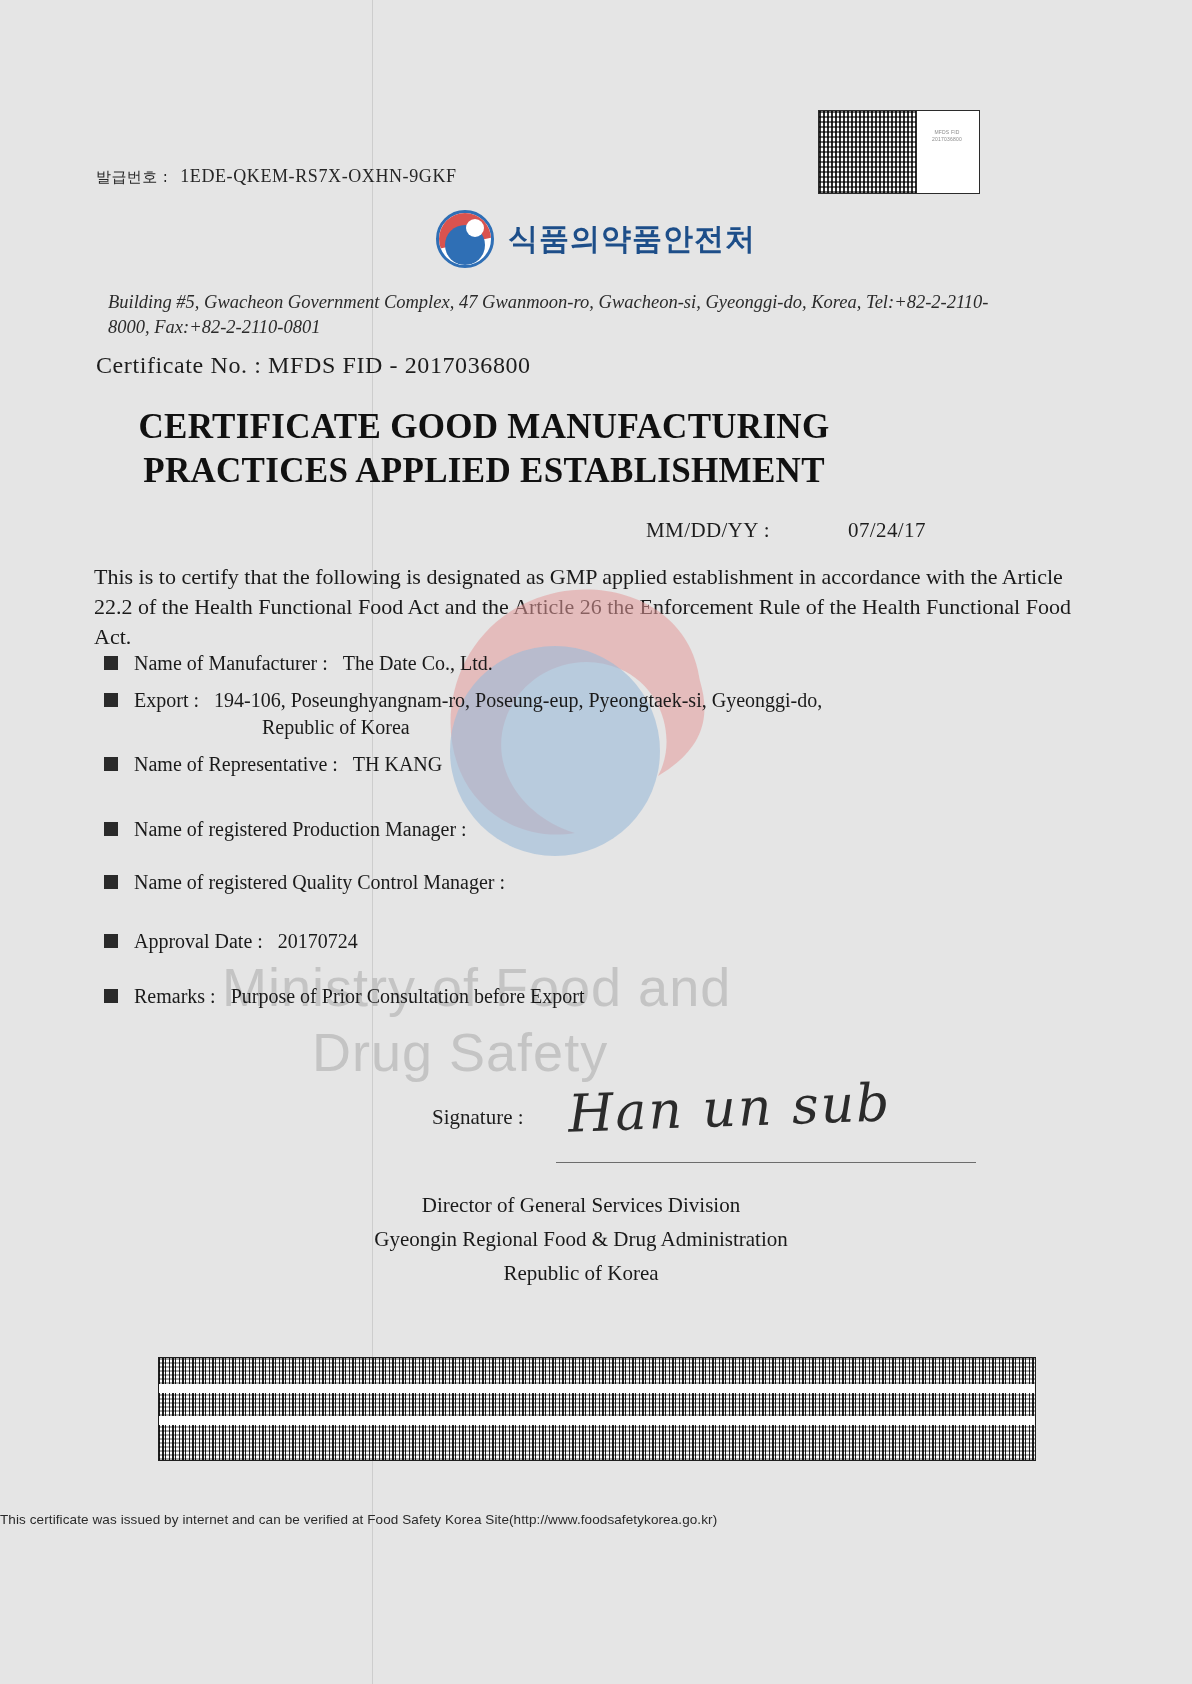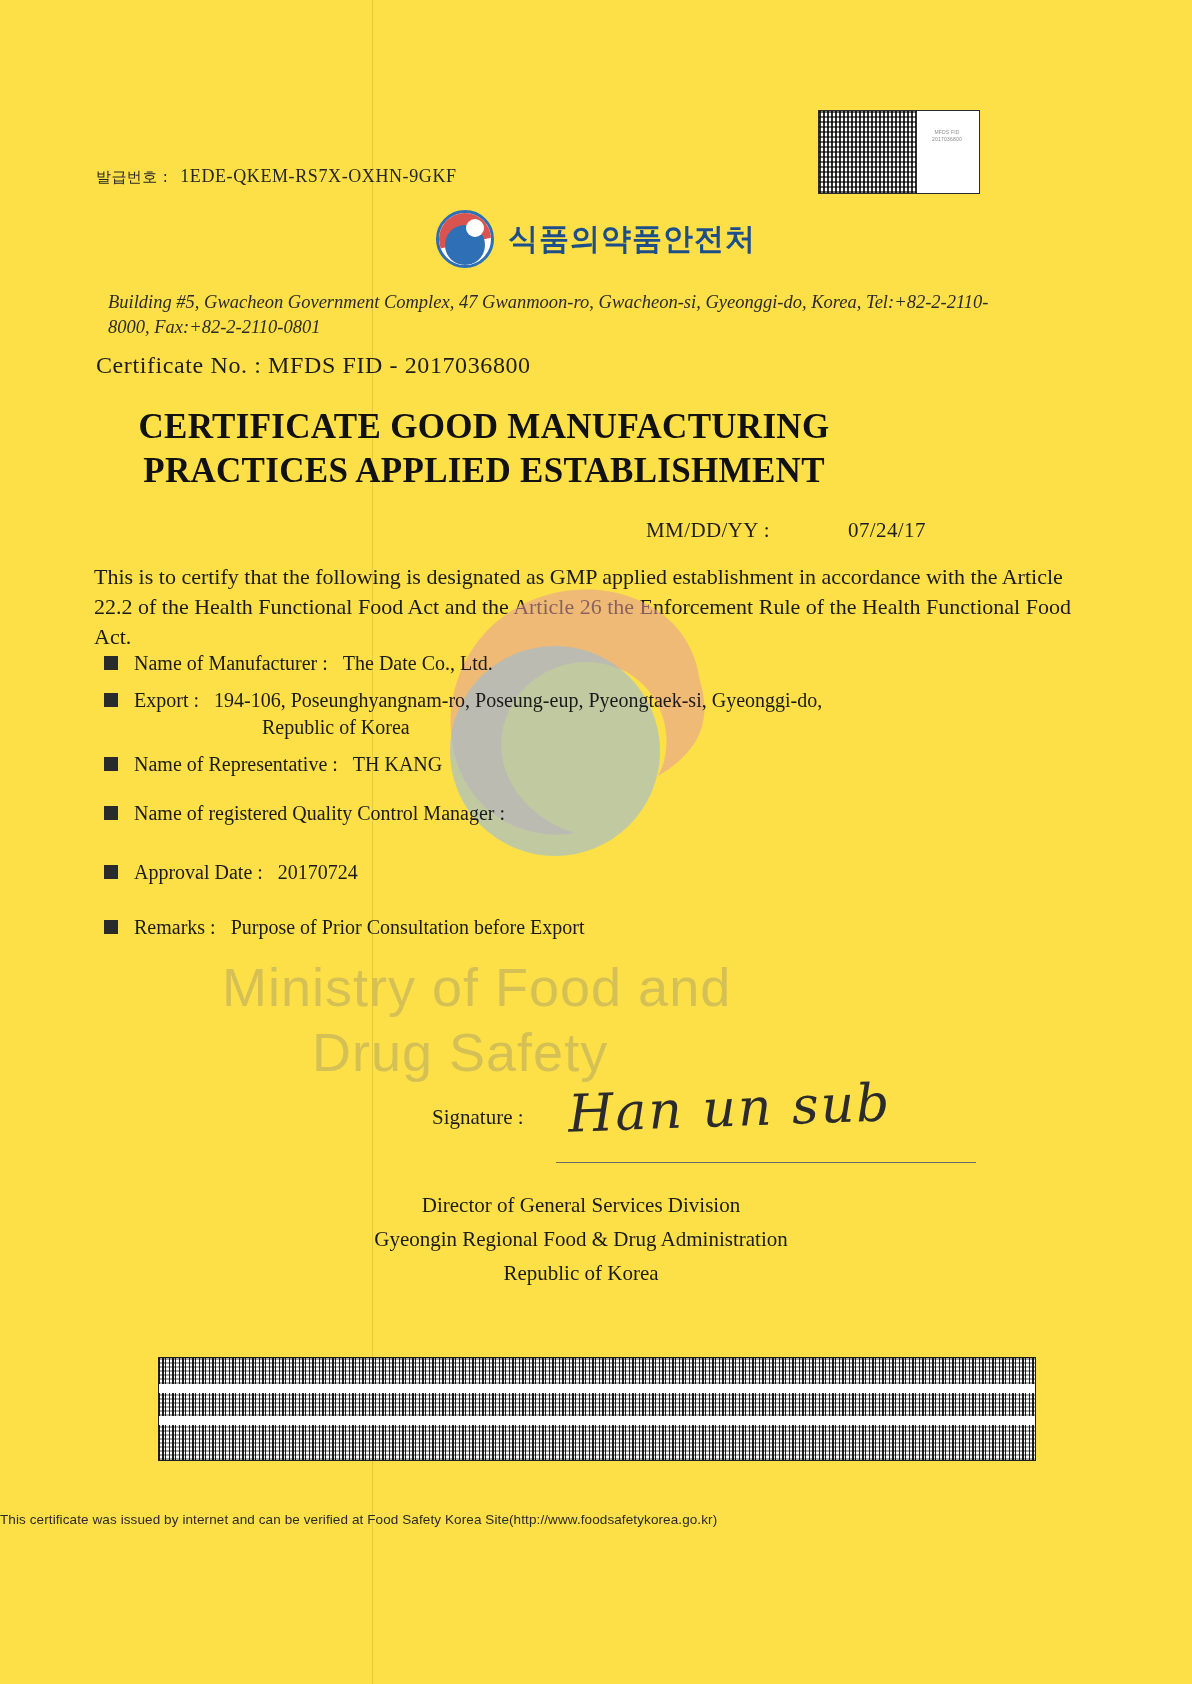--- a/index.html
+++ b/index.html
@@ -12,21 +12,21 @@
     height: 1684px;
     position: relative;
     font-family: "Liberation Serif", serif;
     color: #1a1a1a;
     overflow: hidden;
   }
 
   .page {
     position: absolute;
     inset: 0;
-    background: #fde047;
+    background: #e5e5e5;
   }
 
   
   .fold-line {
     position: absolute;
     left: 372px;
     top: 0;
     width: 1px;
     height: 1684px;
     background: rgba(0,0,0,0.10);
@@ -379,26 +379,31 @@
       <span class="f-value">The Date Co., Ltd.</span>
     </div>
 
     <div class="field" style="margin-bottom:10px;">
       <span class="bullet"></span>
       <span class="f-label">Export :</span>
       <span class="f-value">194-106, Poseunghyangnam-ro, Poseung-eup, Pyeongtaek-si, Gyeonggi-do,</span>
       <span class="sub-line">Republic of Korea</span>
     </div>
 
-    <div class="field" style="margin-bottom:22px;">
+    <div class="field" style="margin-bottom:38px;">
       <span class="bullet"></span>
       <span class="f-label">Name of Representative :</span>
       <span class="f-value">TH KANG</span>
     </div>
 
+    <div class="field" style="margin-bottom:26px;">
+      <span class="bullet"></span>
+      <span class="f-label">Name of registered Production Manager :</span>
+      <span class="f-value"></span>
+    </div>
 
     <div class="field" style="margin-bottom:32px;">
       <span class="bullet"></span>
       <span class="f-label">Name of registered Quality Control Manager :</span>
       <span class="f-value"></span>
     </div>
 
 
     <div class="field" style="margin-bottom:28px;">
       <span class="bullet"></span>

